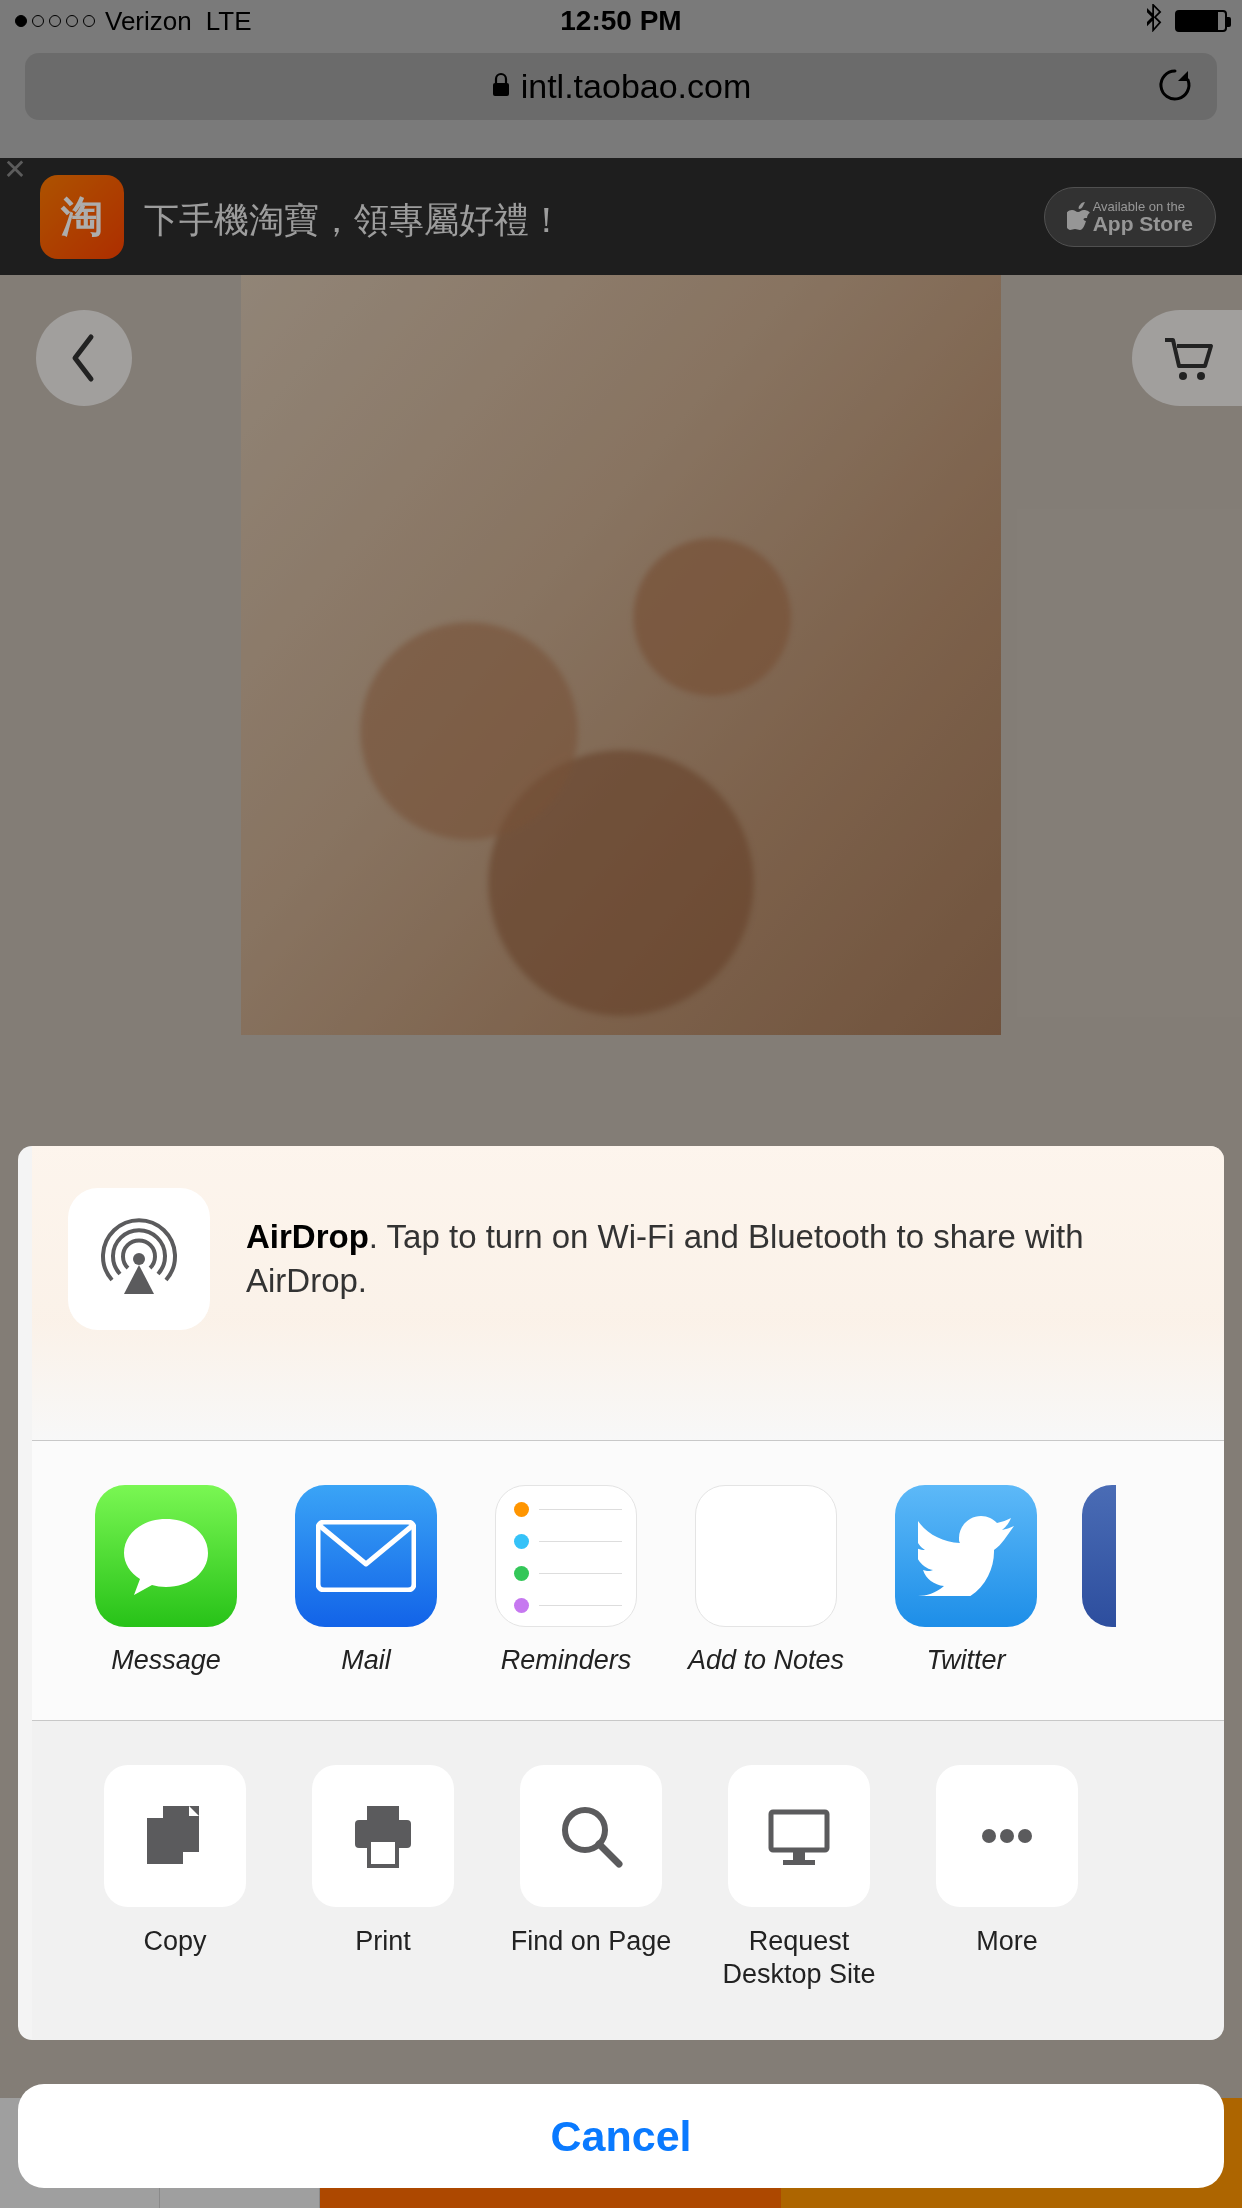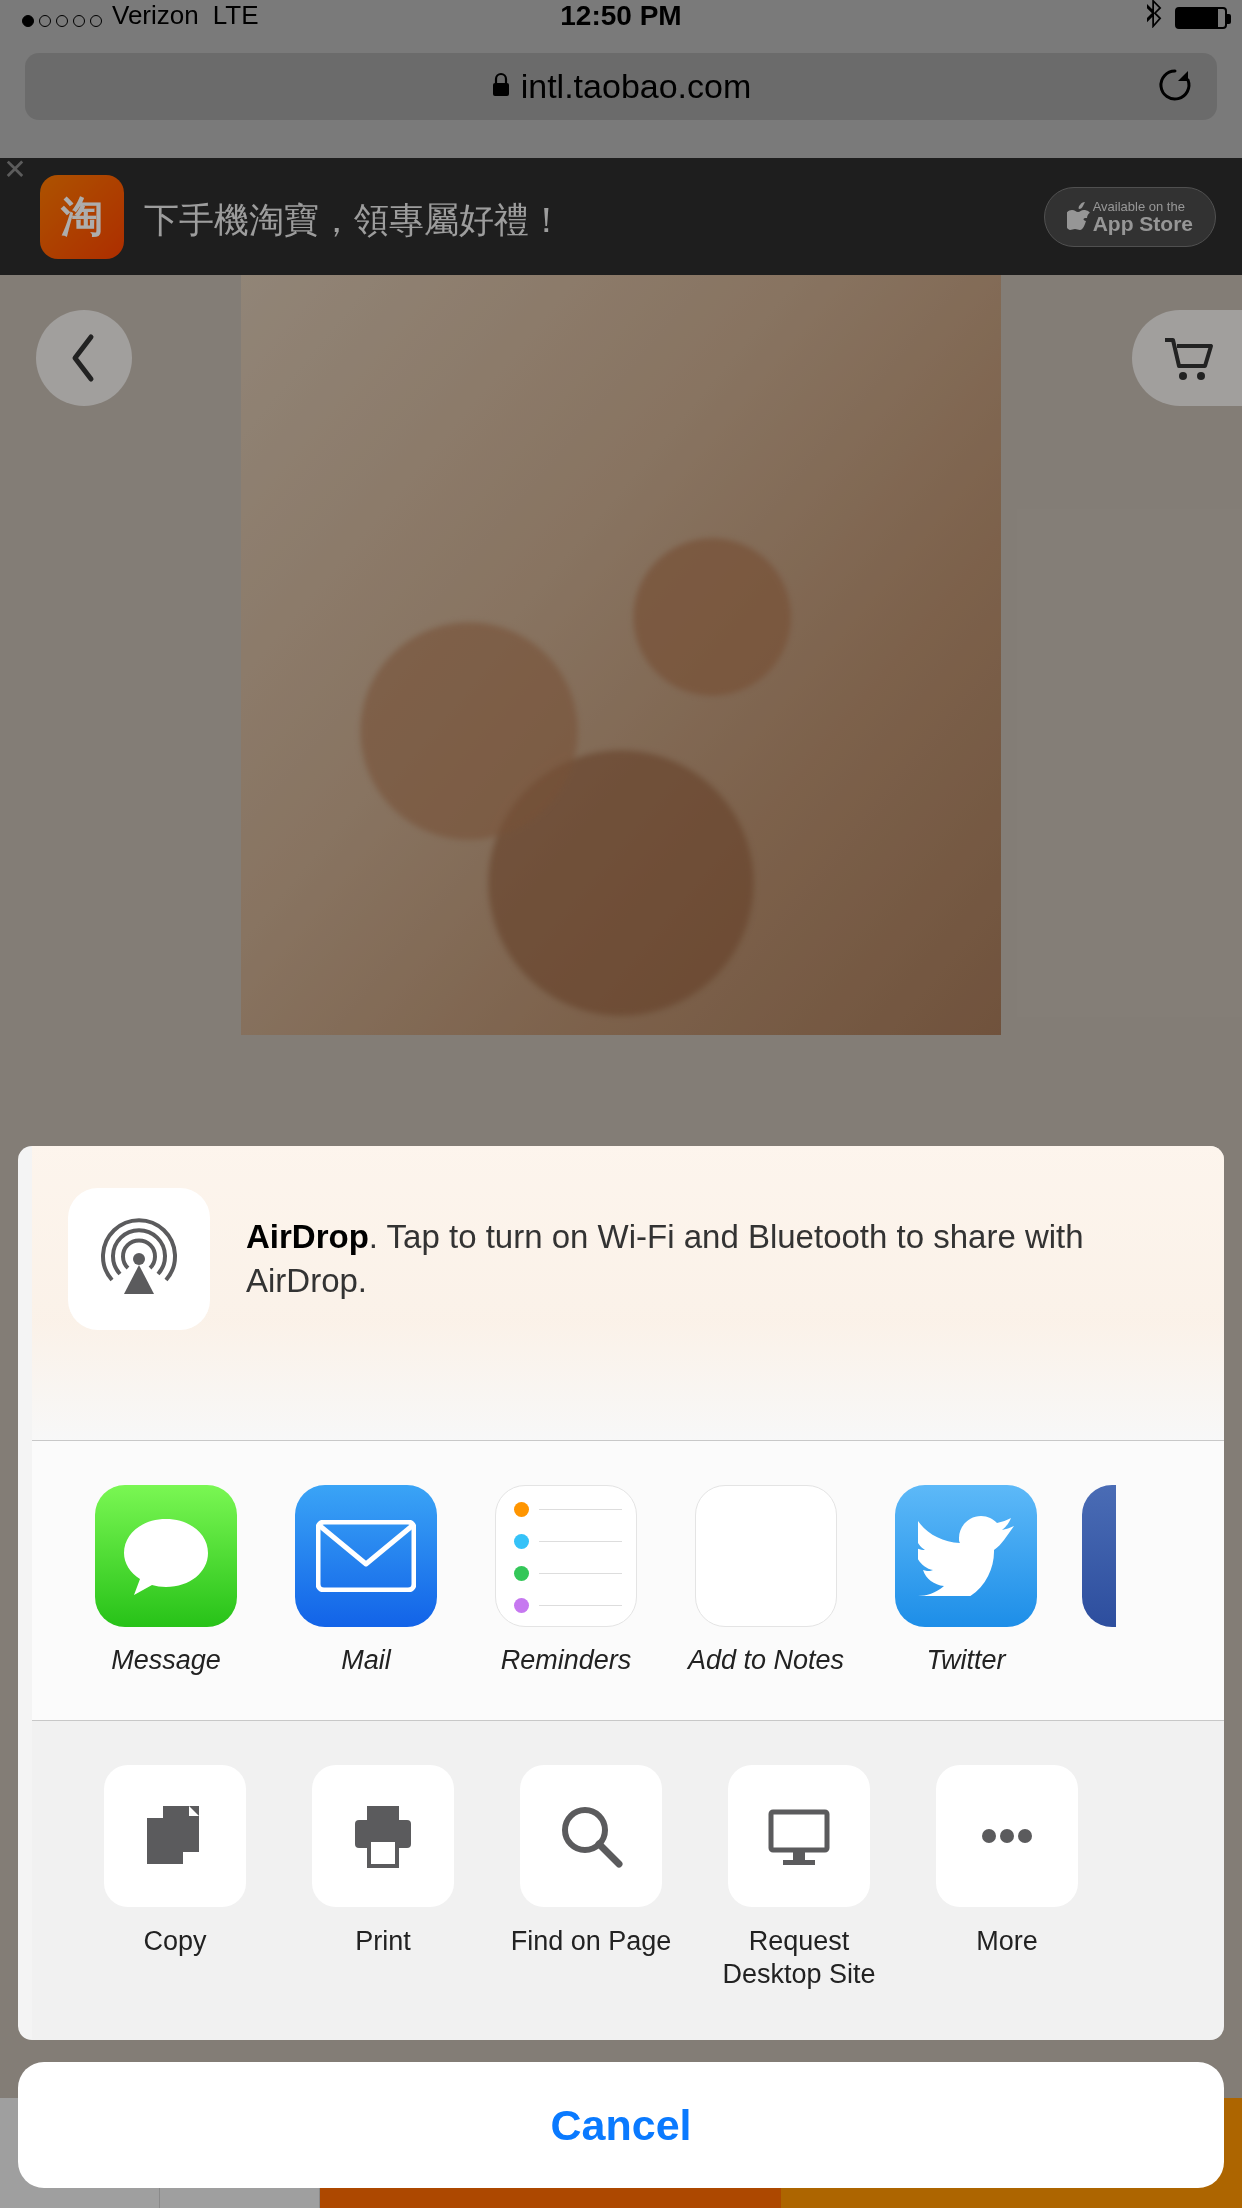--- a/index.html
+++ b/index.html
@@ -1,20 +1,20 @@
 <!DOCTYPE html>
 <html><head>
 <meta charset="utf-8">
 <style>
 * { margin:0; padding:0; box-sizing:border-box; font-family:-apple-system,Helvetica,Arial,sans-serif; -webkit-font-smoothing:antialiased; }
 html,body { width:1242px; height:2208px; overflow:hidden; background:#b4b4b4; }
 .screen { position:relative; width:1242px; height:2208px; }
 
 
-.status-bar { position:absolute; top:0; left:0; right:0; height:42px; display:flex; padding:0 22px; background:#b4b4b4; font-size:26px; color:#000; }
+.status-bar { position:absolute; top:0; left:0; right:0; height:42px; display:flex; align-items:center; padding:0 15px; background:#b4b4b4; font-size:26px; color:#000; }
 .signal-dots { display:flex; gap:5px; align-items:center; margin-right:10px; }
 .signal-dots .d { width:12px; height:12px; border-radius:50%; border:1.5px solid #000; }
 .signal-dots .d.f { background:#000; }
 .carrier { font-size:26px; margin-right:14px; }
 .nettype { font-size:26px; }
 .time { position:absolute; left:50%; transform:translateX(-50%); font-weight:600; font-size:28px; }
 .status-right { position:absolute; right:15px; display:flex; align-items:center; gap:12px; }
 .bt-icon svg { width:18px; height:28px; }
 .battery { width:52px; height:22px; border:2px solid #000; border-radius:4px; position:relative; }
 .battery::after { content:''; position:absolute; right:-6px; top:5px; width:4px; height:10px; background:#000; border-radius:0 2px 2px 0; }
@@ -94,21 +94,21 @@
 .tw-ic svg { width:96px; height:80px; fill:#fff; }
 .fb-peek { width:34px; height:142px; background:linear-gradient(180deg,#4a6cb5,#2d4e9e); border-radius:30px 0 0 30px; }
 
 .actions-row { display:flex; padding:44px 0 50px 58px; gap:38px; overflow:hidden; background:rgba(238,238,238,.6); }
 .action { width:170px; display:flex; flex-direction:column; align-items:center; gap:18px; flex-shrink:0; }
 .action-icon { width:142px; height:142px; border-radius:24px; background:#fff; display:flex; align-items:center; justify-content:center; }
 .action-icon svg { width:76px; height:76px; fill:#5b5b5d; }
 .action-label { font-size:27px; color:#222; text-align:center; line-height:1.2; }
 
 
-.cancel { position:absolute; left:18px; right:18px; bottom:20px; height:126px; background:#fff; border-radius:26px; display:flex; align-items:center; justify-content:center; font-size:43px; font-weight:600; color:#0a7aff; }
+.cancel { position:absolute; left:18px; right:18px; bottom:20px; height:104px; background:#fff; border-radius:26px; display:flex; align-items:center; justify-content:center; font-size:43px; font-weight:600; color:#0a7aff; }
 </style>
 </head>
 <body>
 
 <div class="screen">
 
   <div class="status-bar">
     <div class="signal-dots">
       <span class="d f"></span>
         <span class="d"></span>

